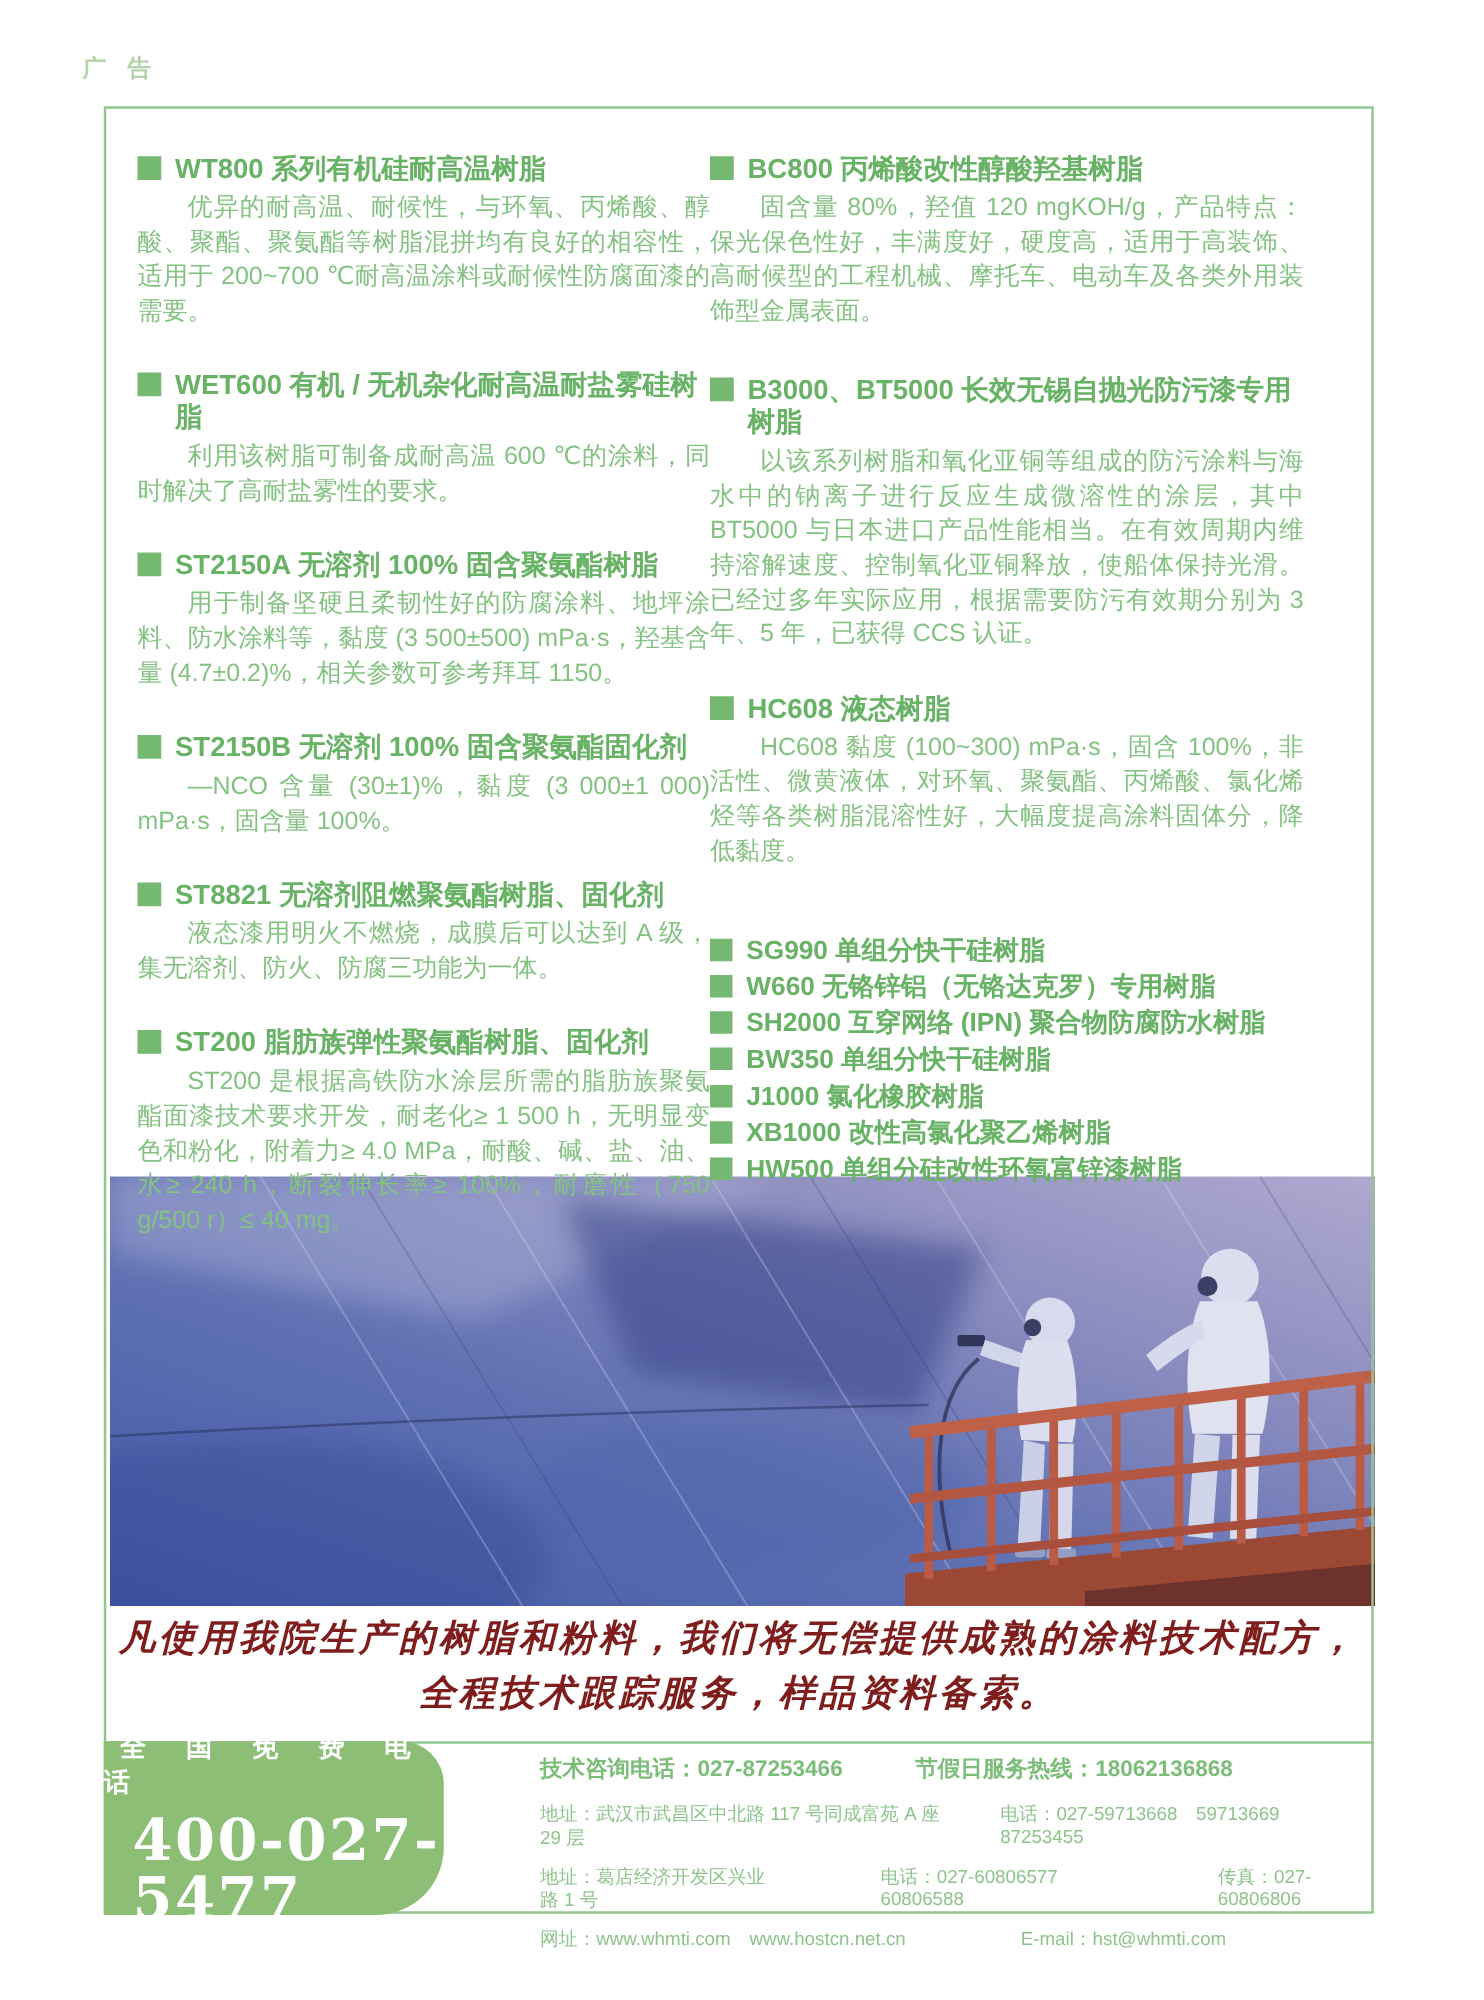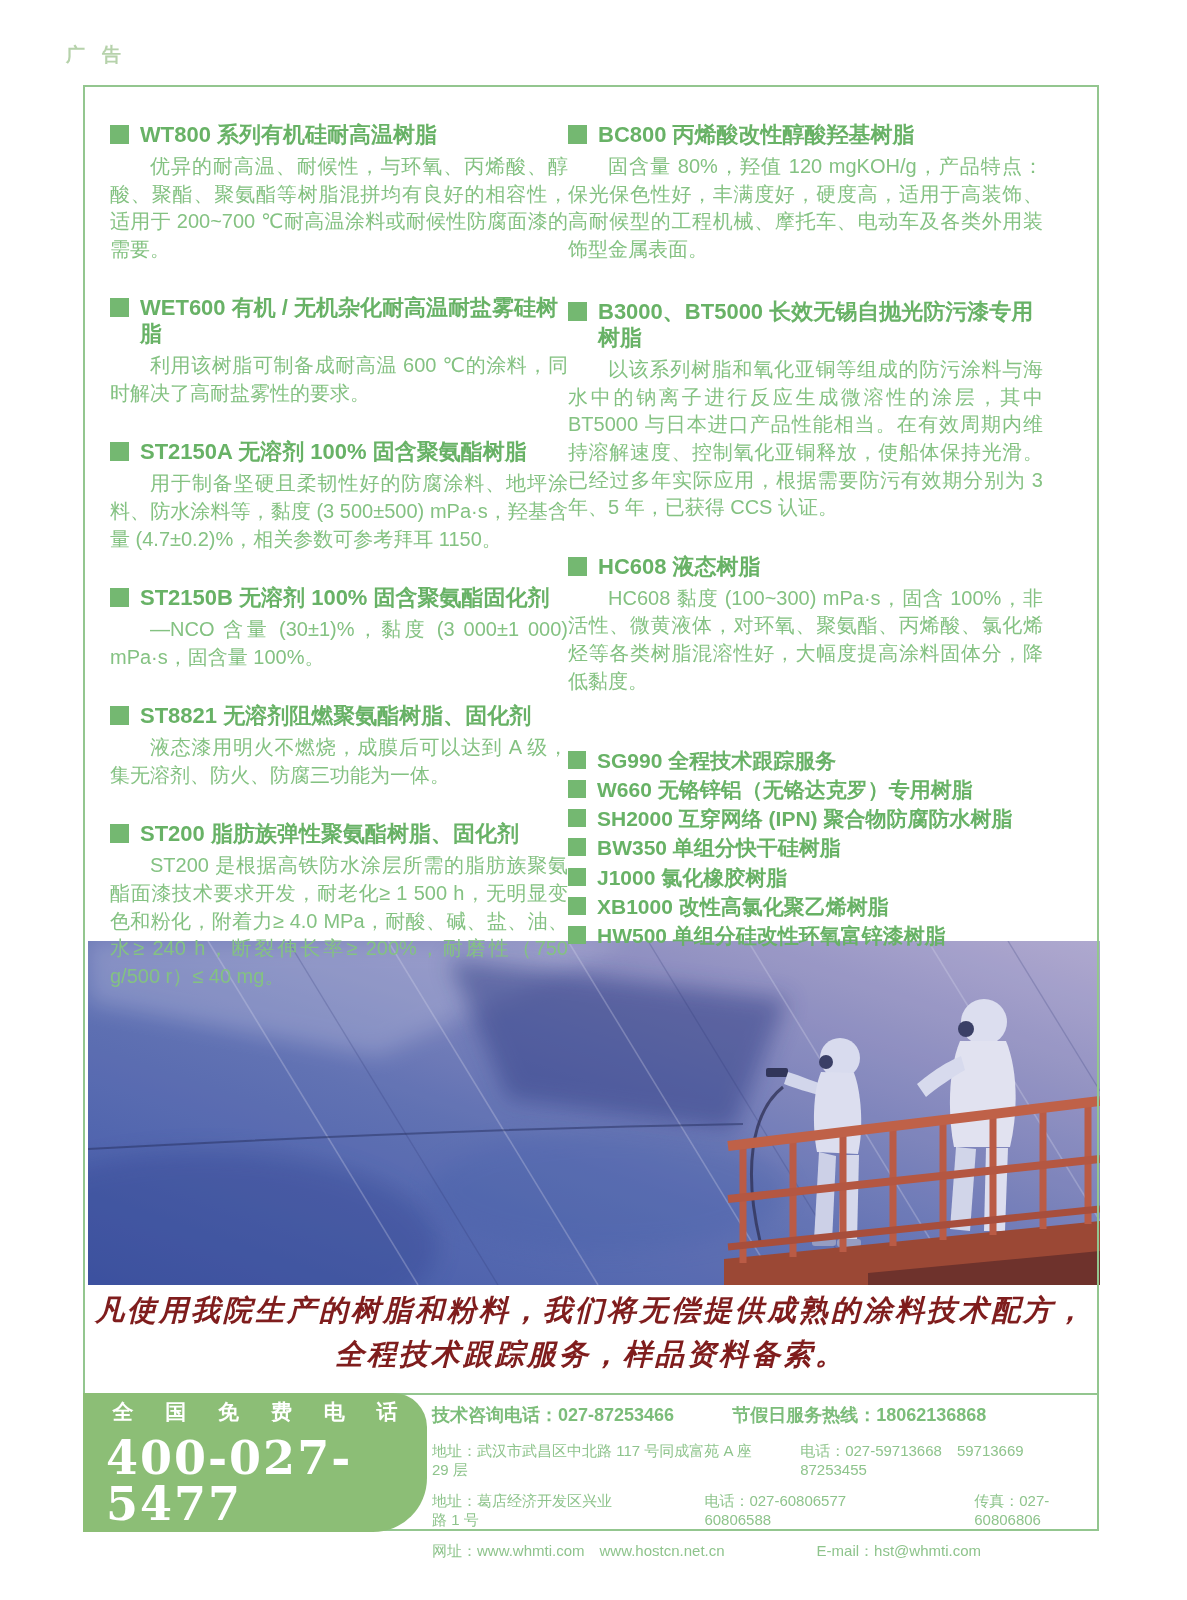--- a/index.html
+++ b/index.html
@@ -39,21 +39,21 @@
   .slogan{
     position:absolute;left:83px;top:1289px;width:1016px;text-align:center;z-index:2;
     color:#7f1d1d;font-family:"DejaVu Serif","Liberation Serif",serif;
     font-style:italic;font-weight:bold;font-size:29px;line-height:1.5;letter-spacing:3px;
   }
   .divider{
     position:absolute;left:85px;top:1393px;width:1014px;height:0;
     border-top:2px solid #93c68f;z-index:5;
   }
   .phone-box{
-    position:absolute;left:83px;top:1393px;width:344px;height:139px;background:#8cbe76;
+    position:absolute;left:83px;top:1393px;width:272px;height:139px;background:#8cbe76;
     border-radius:0 34px 54px 0;z-index:6;display:flex;flex-direction:column;
     align-items:center;justify-content:center;color:#ffffff;
   }
   .phone-box-label{font-size:21px;font-weight:bold;letter-spacing:13px;text-indent:13px;margin-bottom:9px;}
   .phone-box-number{
     font-family:"DejaVu Serif","Liberation Serif",serif;font-weight:bold;
     font-size:46px;letter-spacing:2px;line-height:1;margin-left:23px;
   }
   .footer-info{position:absolute;left:432px;top:1403px;width:655px;z-index:6;}
   .f-row{display:flex;flex-wrap:nowrap;}
@@ -106,21 +106,21 @@
         <span class="sq"></span>
         <span>ST8821 无溶剂阻燃聚氨酯树脂、固化剂</span>
       </div>
       <div class="sec-body">液态漆用明火不燃烧，成膜后可以达到 A 级，集无溶剂、防火、防腐三功能为一体。</div>
     </div>
     <div class="sec">
       <div class="sec-title">
         <span class="sq"></span>
         <span>ST200 脂肪族弹性聚氨酯树脂、固化剂</span>
       </div>
-      <div class="sec-body">ST200 是根据高铁防水涂层所需的脂肪族聚氨酯面漆技术要求开发，耐老化≥ 1 500 h，无明显变色和粉化，附着力≥ 4.0 MPa，耐酸、碱、盐、油、水≥ 240 h，断裂伸长率≥ 200%，耐磨性（750 g/500 r）≤ 40 mg。</div>
+      <div class="sec-body">ST200 是根据高铁防水涂层所需的脂肪族聚氨酯面漆技术要求开发，耐老化≥ 1 500 h，无明显变色和粉化，附着力≥ 4.0 MPa，耐酸、碱、盐、油、水≥ 240 h，断裂伸长率≥ 100%，耐磨性（750 g/500 r）≤ 40 mg。</div>
     </div>
   </div>
 
   <div class="col-right">
     <div class="sec mb-36">
       <div class="sec-title">
         <span class="sq"></span>
         <span>BC800 丙烯酸改性醇酸羟基树脂</span>
       </div>
       <div class="sec-body">固含量 80%，羟值 120 mgKOH/g，产品特点：保光保色性好，丰满度好，硬度高，适用于高装饰、高耐候型的工程机械、摩托车、电动车及各类外用装饰型金属表面。</div>
@@ -136,21 +136,21 @@
       <div class="sec-title">
         <span class="sq"></span>
         <span>HC608 液态树脂</span>
       </div>
       <div class="sec-body">HC608 黏度 (100~300) mPa·s，固含 100%，非活性、微黄液体，对环氧、聚氨酯、丙烯酸、氯化烯烃等各类树脂混溶性好，大幅度提高涂料固体分，降低黏度。</div>
     </div>
 
     <div>
       <div class="list-item">
         <span class="sq"></span>
-        <span>SG990 全程技术跟踪服务</span>
+        <span>SG990 单组分快干硅树脂</span>
       </div>
       <div class="list-item">
         <span class="sq"></span>
         <span>W660 无铬锌铝（无铬达克罗）专用树脂</span>
       </div>
       <div class="list-item">
         <span class="sq"></span>
         <span>SH2000 互穿网络 (IPN) 聚合物防腐防水树脂</span>
       </div>
       <div class="list-item">

